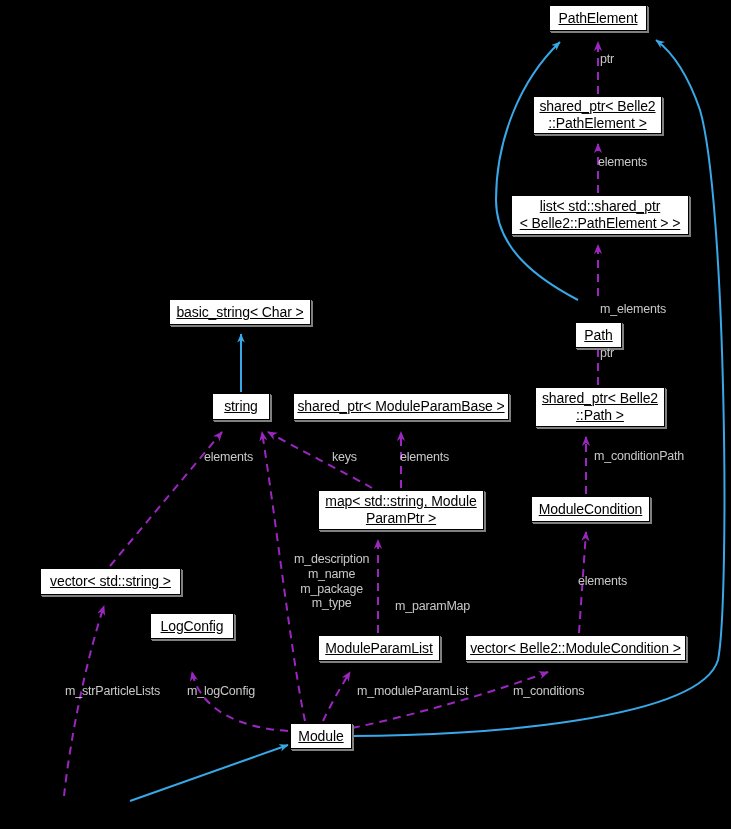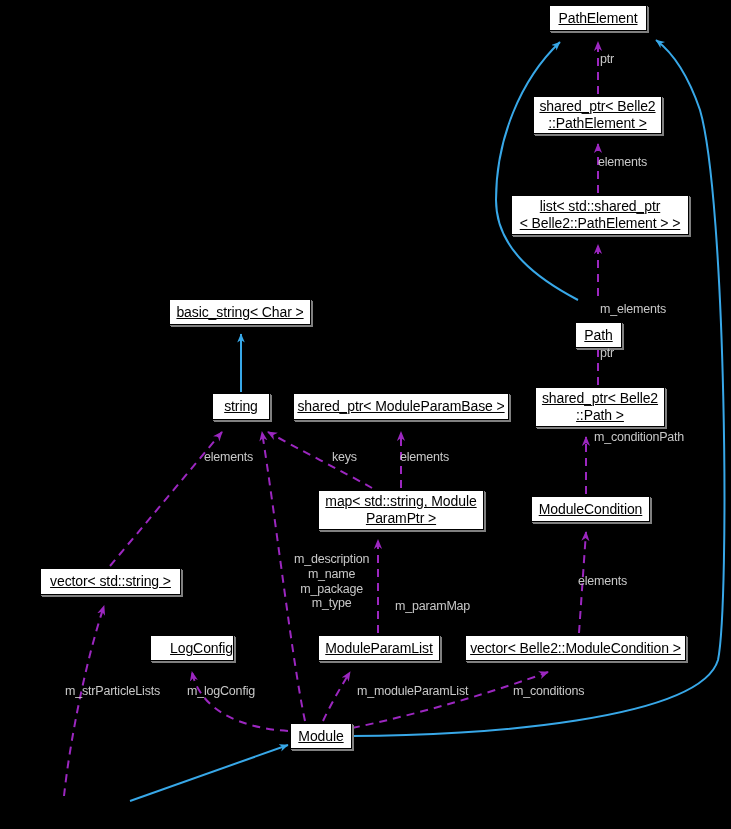--- a/index.html
+++ b/index.html
@@ -152,42 +152,42 @@
 
   <div class="node" style="left:318px; top:490px; width:166px; height:40px;">
     <span>map&lt; std::string, Module
 ParamPtr &gt;</span>
   </div>
 
   <div class="node" style="left:40px; top:568px; width:141px; height:27px;">
     <span>vector&lt; std::string &gt;</span>
   </div>
 
-  <div class="node" style="left:150px; top:635px; width:84px; height:26px;justify-content:flex-end;">
+  <div class="node" style="left:150px; top:613px; width:84px; height:26px;">
     <span>LogConfig</span>
   </div>
 
   <div class="node" style="left:318px; top:635px; width:122px; height:26px;">
     <span>ModuleParamList</span>
   </div>
 
   <div class="node" style="left:290px; top:723px; width:62px; height:26px;">
     <span>Module</span>
   </div>
 
 
   <div class="edge-label" style="left:600px; top:52px;">ptr</div>
 
   <div class="edge-label" style="left:598px; top:155px;">elements</div>
 
   <div class="edge-label" style="left:600px; top:258px;margin-top:44px;">m_elements</div>
 
   <div class="edge-label" style="left:600px; top:346px;">ptr</div>
 
-  <div class="edge-label" style="left:594px; top:430px;">m_conditionPath</div>
+  <div class="edge-label" style="left:594px; top:449px;">m_conditionPath</div>
 
   <div class="edge-label" style="left:578px; top:574px;">elements</div>
 
   <div class="edge-label" style="left:204px; top:450px;">elements</div>
 
   <div class="edge-label" style="left:332px; top:450px;">keys</div>
 
   <div class="edge-label" style="left:400px; top:450px;">elements</div>
 
   <div class="edge-label" style="left:294px; top:552px; text-align:center;">m_description

